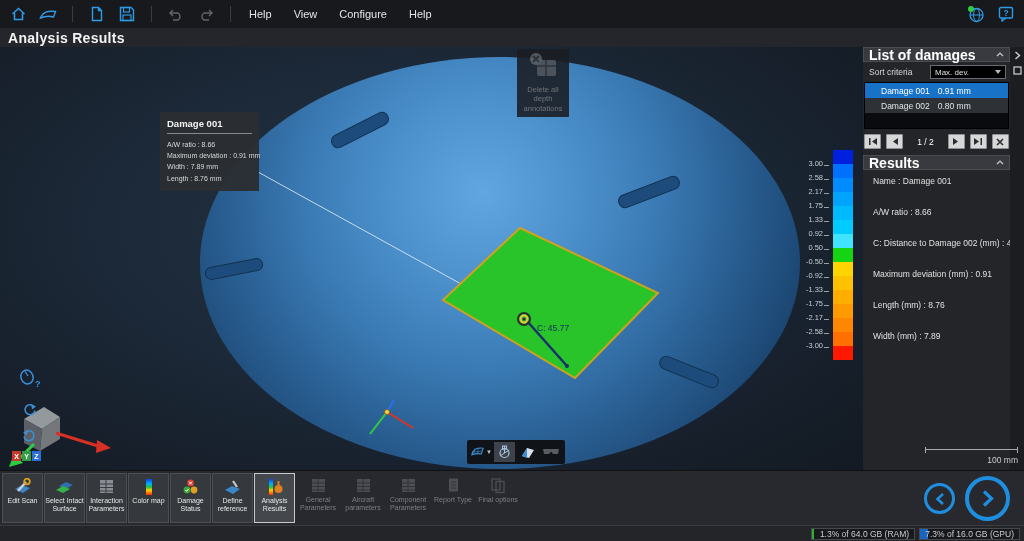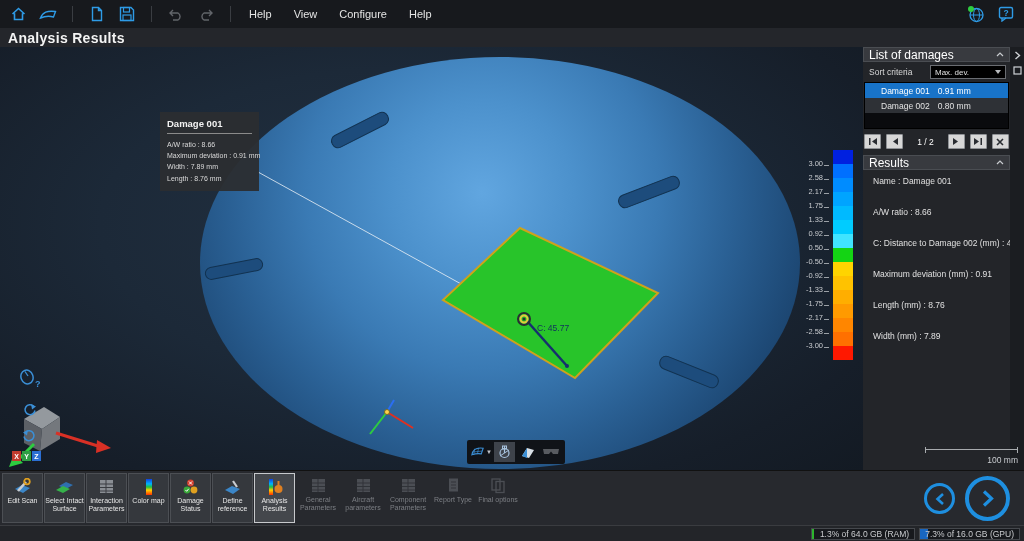--- a/index.html
+++ b/index.html
@@ -69,21 +69,21 @@
   .scalebar { position:absolute; left:925px; top:402px; width:93px; z-index:6; }
   .sb-line { height:5px; border-top:1px solid #a8abae; position:relative; }
   .sb-line:before, .sb-line:after { content:""; position:absolute; top:-3px; width:1px; height:6px; background:#a8abae; }
   .sb-line:before { left:0; } .sb-line:after { right:0; }
   .sb-text { text-align:right; font-size:8.5px; color:#c9ccd0; margin-top:1px; }
 
   
   .rpanel { width:147px; height:423px; background:#232529; display:flex; flex-direction:column; font-size:8.5px; }
   .phead { background:#383a3f; border:1px solid #4a4d52; height:15px; display:flex; align-items:center;
       justify-content:space-between; padding:0 5px; }
-  .phead .ph-title { font-size:12px; font-weight:normal; color:#fff; }
+  .phead .ph-title { font-size:14px; font-weight:bold; color:#fff; }
   .sort-row { display:flex; align-items:center; justify-content:space-between; padding:3px 4px 3px 6px; }
   .sort-label { color:#d8d8d8; font-size:8.5px; }
   .dropdown { width:76px; height:14px; background:#000000; border:1px solid #6a6d72; color:#e0e0e0;
       font-size:8px; display:flex; align-items:center; justify-content:space-between; padding:0 4px; cursor:pointer;margin-left:8px; }
   .dd-caret { width:0; height:0; border-left:3px solid transparent; border-right:3px solid transparent; border-top:4px solid #b8bbbe; }
   .dmg-list { background:#0a0b0e; border:1px solid #000; margin:0 1px; height:47px; }
   .dmg-row { height:15px; display:flex; align-items:center; padding-left:16px; gap:8px; cursor:pointer; color:#e2e2e2; }
   .dmg-row.sel { background:#1873c8; color:#fff; }
   .dmg-row.alt { background:#2e3136; }
   .pager { display:flex; align-items:center; justify-content:center; gap:5px; padding:5px 0 6px; }
@@ -238,20 +238,30 @@
     <div class="tooltip">
       <div class="tt-title">Damage 001</div>
       <div class="tt-line">A/W ratio : 8.66</div>
       <div class="tt-line">Maximum deviation : 0.91 mm</div>
       <div class="tt-line">Width : 7.89 mm</div>
       <div class="tt-line">Length : 8.76 mm</div>
     </div>
 
     <div class="dist-label">C: 45.77</div>
 
+    <div class="anno anno-del disabled">
+      <svg width="32" height="30" viewBox="0 0 32 30">
+        <rect x="10" y="8" width="19" height="16" rx="2" fill="#74777d"></rect>
+        <line x1="10" y1="14" x2="29" y2="14" stroke="#3a3d42" stroke-width="1.5"></line>
+        <line x1="19" y1="8" x2="19" y2="24" stroke="#3a3d42" stroke-width="1.5"></line>
+        <circle cx="9" cy="7" r="6" fill="#85888e"></circle>
+        <path d="M6 4 L12 10 M12 4 L6 10" stroke="#3a3d42" stroke-width="1.8"></path>
+      </svg>
+      <div class="anno-label">Delete all depth annotations</div>
+    </div>
 
     <div class="cs-bar">
       <div class="cs-band" style="background: rgb(0, 32, 224);"></div>
       <div class="cs-band" style="background: rgb(0, 112, 255);"></div>
       <div class="cs-band" style="background: rgb(0, 140, 255);"></div>
       <div class="cs-band" style="background: rgb(0, 164, 255);"></div>
       <div class="cs-band" style="background: rgb(0, 186, 255);"></div>
       <div class="cs-band" style="background: rgb(0, 204, 255);"></div>
       <div class="cs-band" style="background: rgb(64, 228, 255);"></div>
       <div class="cs-band" style="background: rgb(20, 212, 20);"></div>

